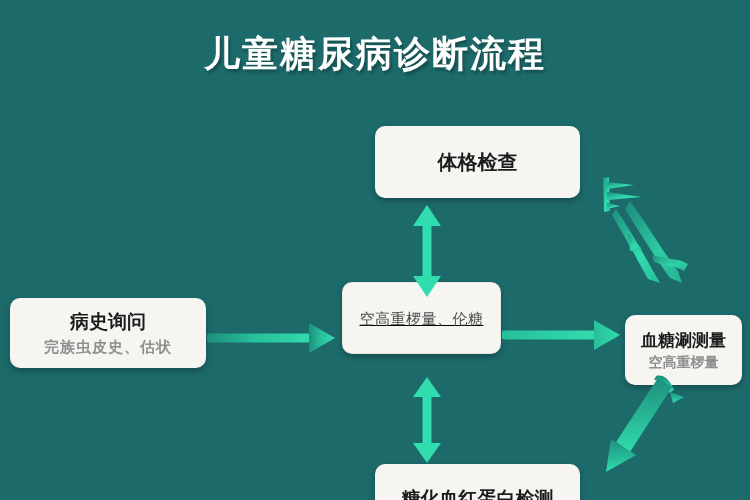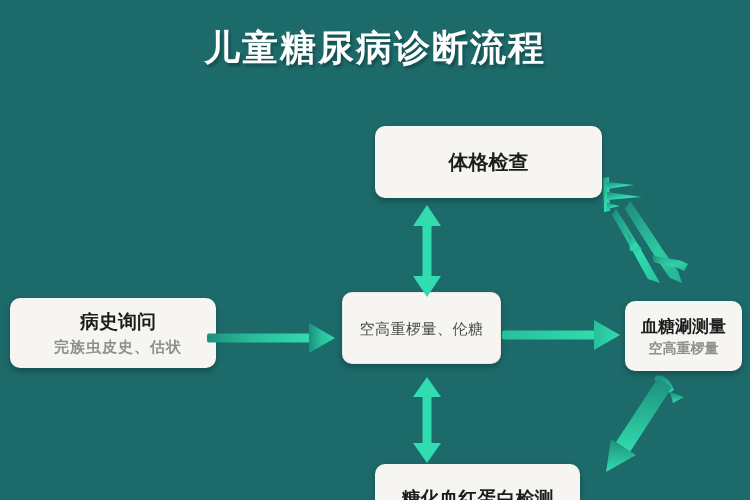--- a/index.html
+++ b/index.html
@@ -4,44 +4,44 @@
 <style>
   html,body{margin:0;padding:0;background:#123;}
   .canvas{
     position:relative;
     width:750px;height:500px;
     overflow:hidden;
     background:var(--background,#1d6a6b);
     font-family:"Liberation Sans","DejaVu Sans",sans-serif;
   }
   .title{
-    position:absolute;top:24px;left:0;width:100%;
+    position:absolute;top:30px;left:0;width:100%;
     margin:0;text-align:center;
     font-size:36px;font-weight:bold;letter-spacing:2px;
     color:var(--title_text,#ffffff);
     text-shadow:2px 3px 3px rgba(0,0,0,.28);
   }
   .node{
     position:absolute;
     background:var(--box_bg,#f6f5f2);
     border-radius:10px;
     box-shadow:0 3px 6px rgba(0,0,0,.28);
     display:flex;flex-direction:column;align-items:center;justify-content:center;
     text-align:center;
   }
   .node-label{color:var(--node_text,#1c1c1c);font-weight:bold;}
   .node-sublabel{color:var(--node_subtext,#8f8f8f);font-weight:bold;}
-  .box-top{left:375px;top:126px;width:227px;height:72px;}
+  .box-top{left:375px;top:126px;width:205px;height:72px;}
   .box-top .node-label{font-size:20px;}
-  .box-left{left:10px;top:298px;width:196px;height:70px;padding-left:10px;}
+  .box-left{left:10px;top:298px;width:196px;height:70px;}
   .box-left .node-label{font-size:19px;}
   .box-left .node-sublabel{font-size:15px;margin-top:3px;letter-spacing:1px;}
-  .box-center{left:342px;top:292px;width:157px;height:70px;border:1px solid rgba(0,0,0,.05);}
+  .box-center{left:342px;top:282px;width:157px;height:70px;border:1px solid rgba(0,0,0,.05);text-decoration:underline;}
   .box-center .node-line{color:#4a4a4a;font-size:15px;line-height:23px;letter-spacing:.5px;}
-  .box-right{left:625px;top:301px;width:117px;height:70px;}
+  .box-right{left:625px;top:315px;width:117px;height:70px;}
   .box-right .node-label{font-size:17px;}
   .box-right .node-sublabel{font-size:14px;margin-top:2px;}
   .box-bottom{left:375px;top:464px;width:205px;height:70px;}
   .box-bottom .node-label{font-size:19px;}
   .arrow{position:absolute;}
   .s-bright{stop-color:var(--arrow_bright,#31dcae);}
   .s-mid{stop-color:var(--arrow_mid,#27bf9a);}
   .s-dim{stop-color:var(--arrow_dim,#1d8f7c);}
   .fill-bright{fill:var(--arrow_bright,#31dcae);}
 </style>

